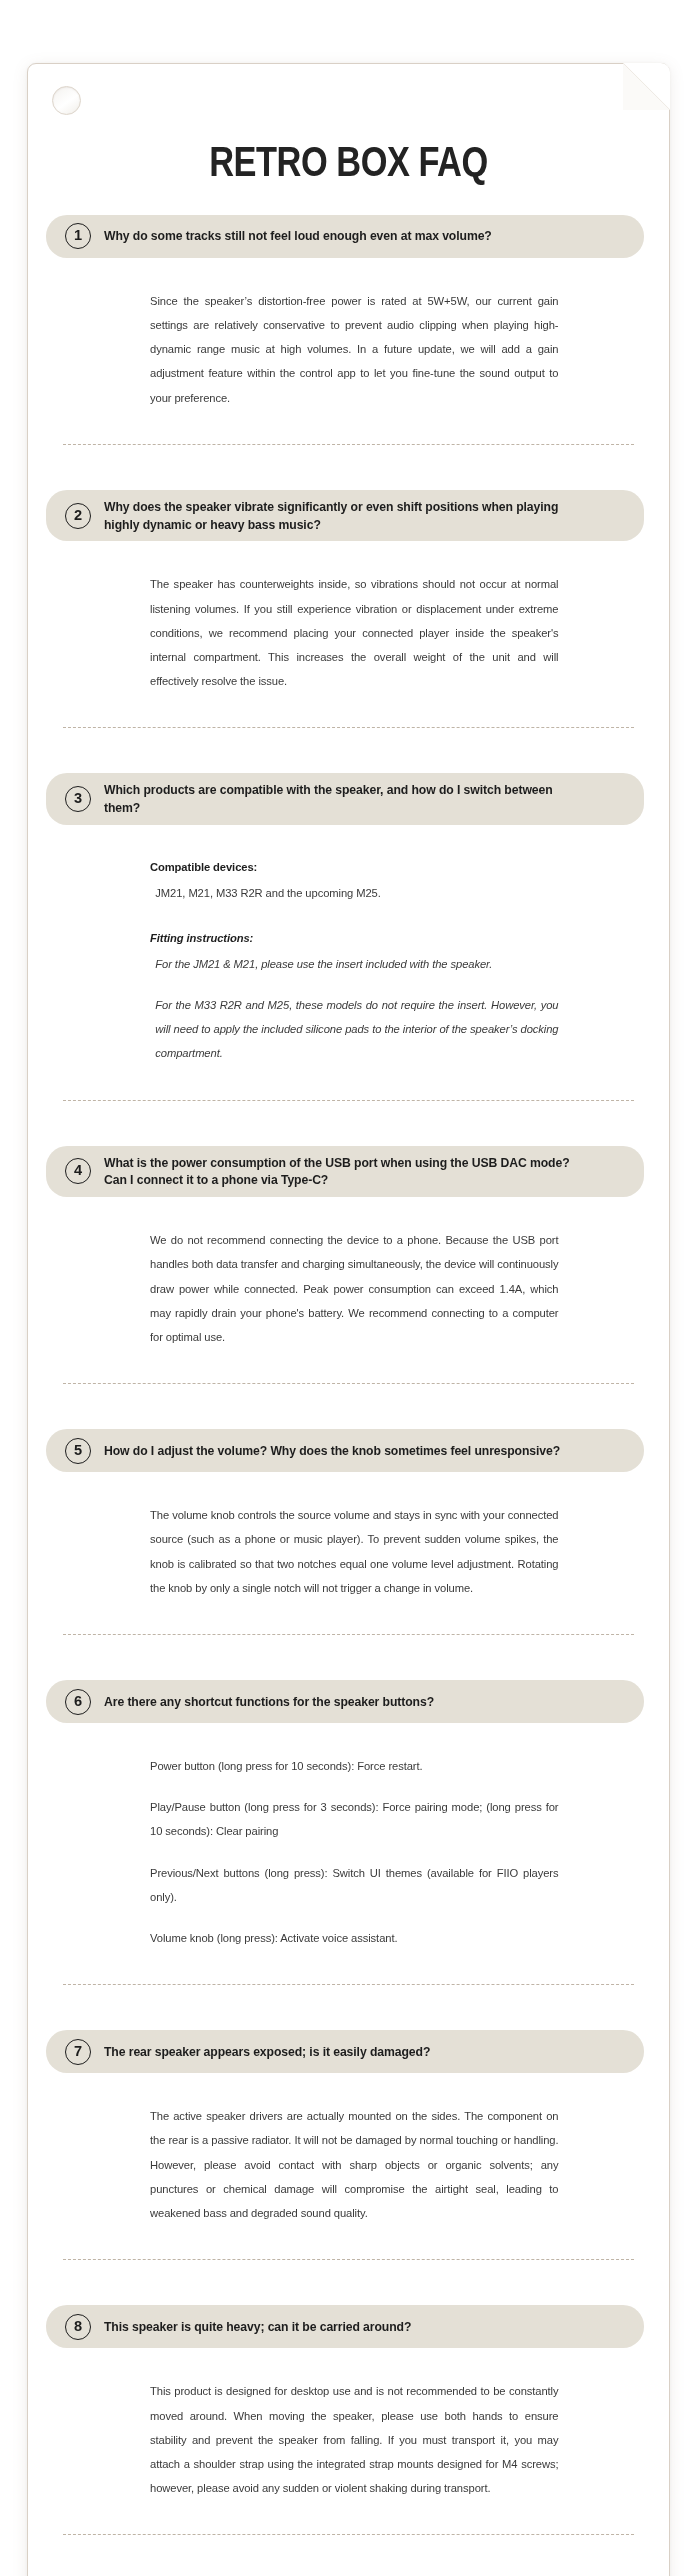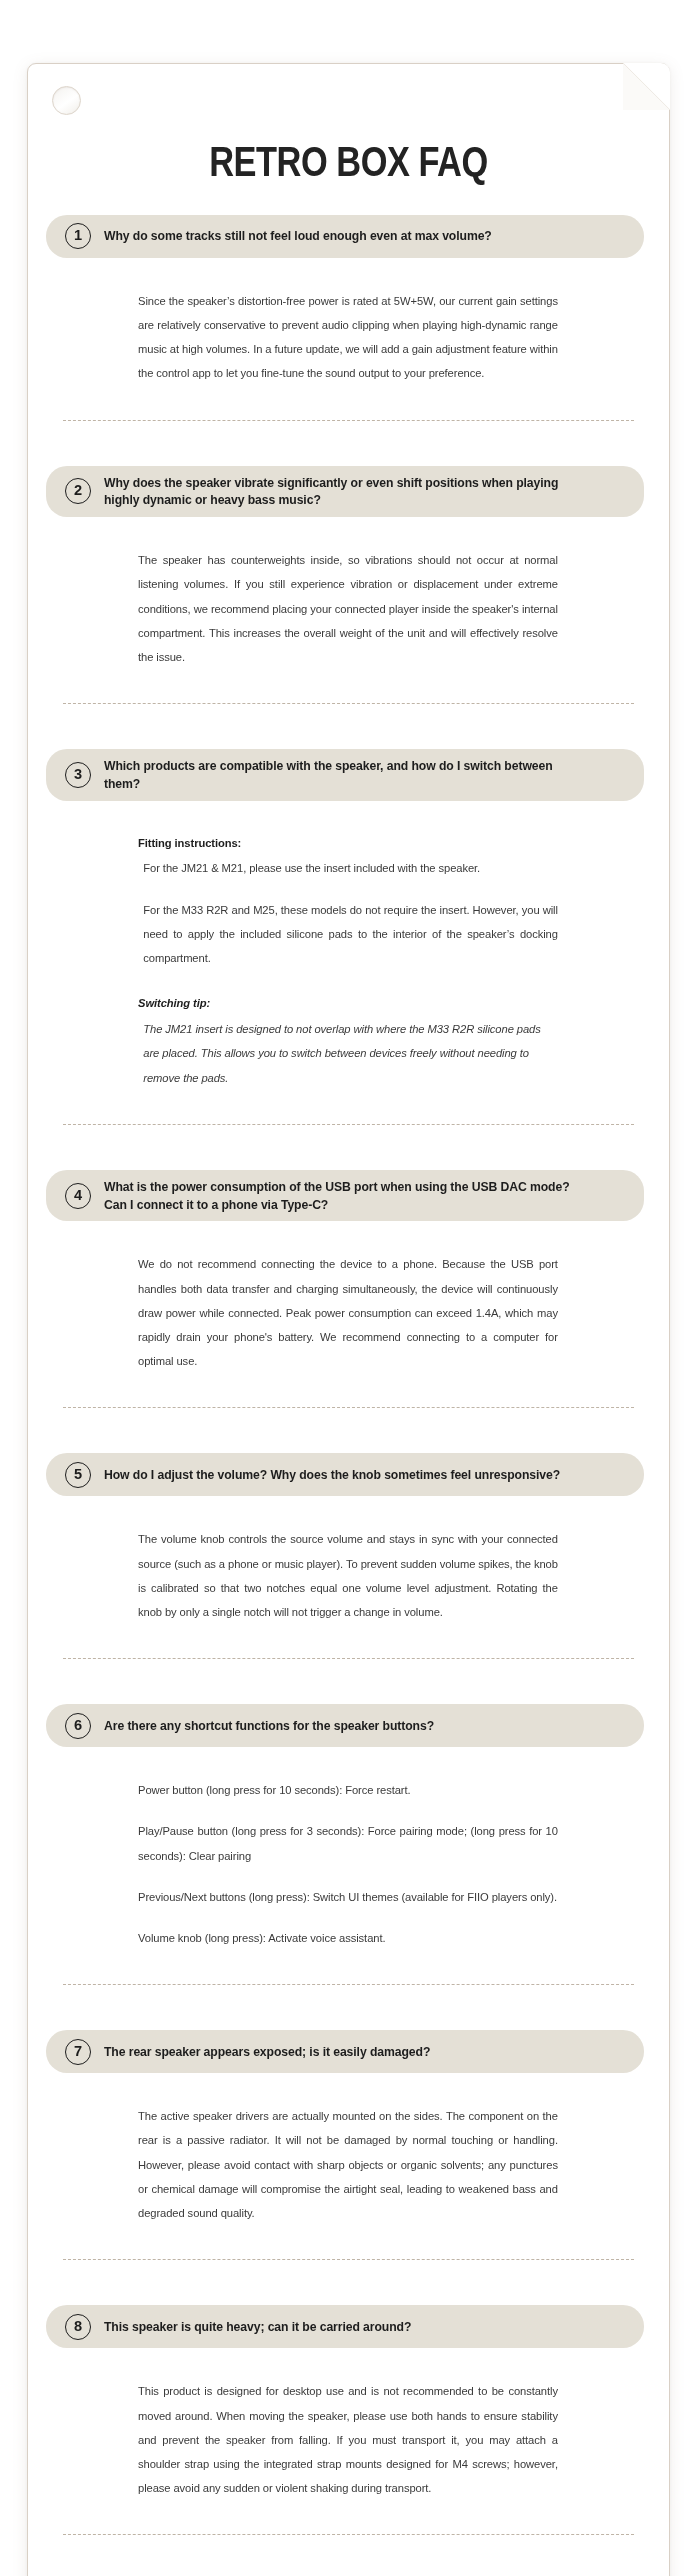--- a/index.html
+++ b/index.html
@@ -145,20 +145,21 @@
     line-height: 1.38;
     color: #1d1d1d;
     letter-spacing: -0.1px;
     transform: scaleX(0.94);
     transform-origin: left center;
   }
 
   .answer {
     padding: 31px 89px 0 110px;
     color: #3a3a3a;
+    margin-left: 12px;
   }
   .answer p {
     margin: 0;
     font-size: 11.8px;
     line-height: 2.05;
     text-align: justify;
     color: #3a3a3a;
     letter-spacing: -0.1px;
     transform: scaleX(0.95);
     transform-origin: left top;
@@ -240,28 +241,28 @@
         </div>
         <hr class="divider">
         <div class="faq-item">
           <div class="tail-gap"></div>
           <div class="q-row">
             <div class="q-badge">3</div>
             <div class="q-text">Which products are compatible with the speaker, and how do I switch between them?</div>
           </div>
           <div class="answer">
             <div class="group">
+              <div class="sub-head">Compatible devices:</div>
+              <p class="indent">JM21, M21, M33 R2R and the upcoming M25.</p>
+            </div>
+            <div class="group">
               <div class="sub-head">Fitting instructions:</div>
               <p class="indent">For the JM21 &amp; M21, please use the insert included with the speaker.</p>
               <p class="indent">For the M33 R2R and M25, these models do not require the insert. However, you will need to apply the included silicone pads to the interior of the speaker’s docking compartment.</p>
             </div>
-            <div class="group">
-              <div class="sub-head">Switching tip:</div>
-              <p class="indent">The JM21 insert is designed to not overlap with where the M33 R2R silicone pads are placed. This allows you to switch between devices freely without needing to remove the pads.</p>
-            </div>
           </div>
         </div>
         <hr class="divider">
         <div class="faq-item">
           <div class="tail-gap"></div>
           <div class="q-row">
             <div class="q-badge">4</div>
             <div class="q-text">What is the power consumption of the USB port when using the USB DAC mode? Can I connect it to a phone via Type-C?</div>
           </div>
           <div class="answer">

